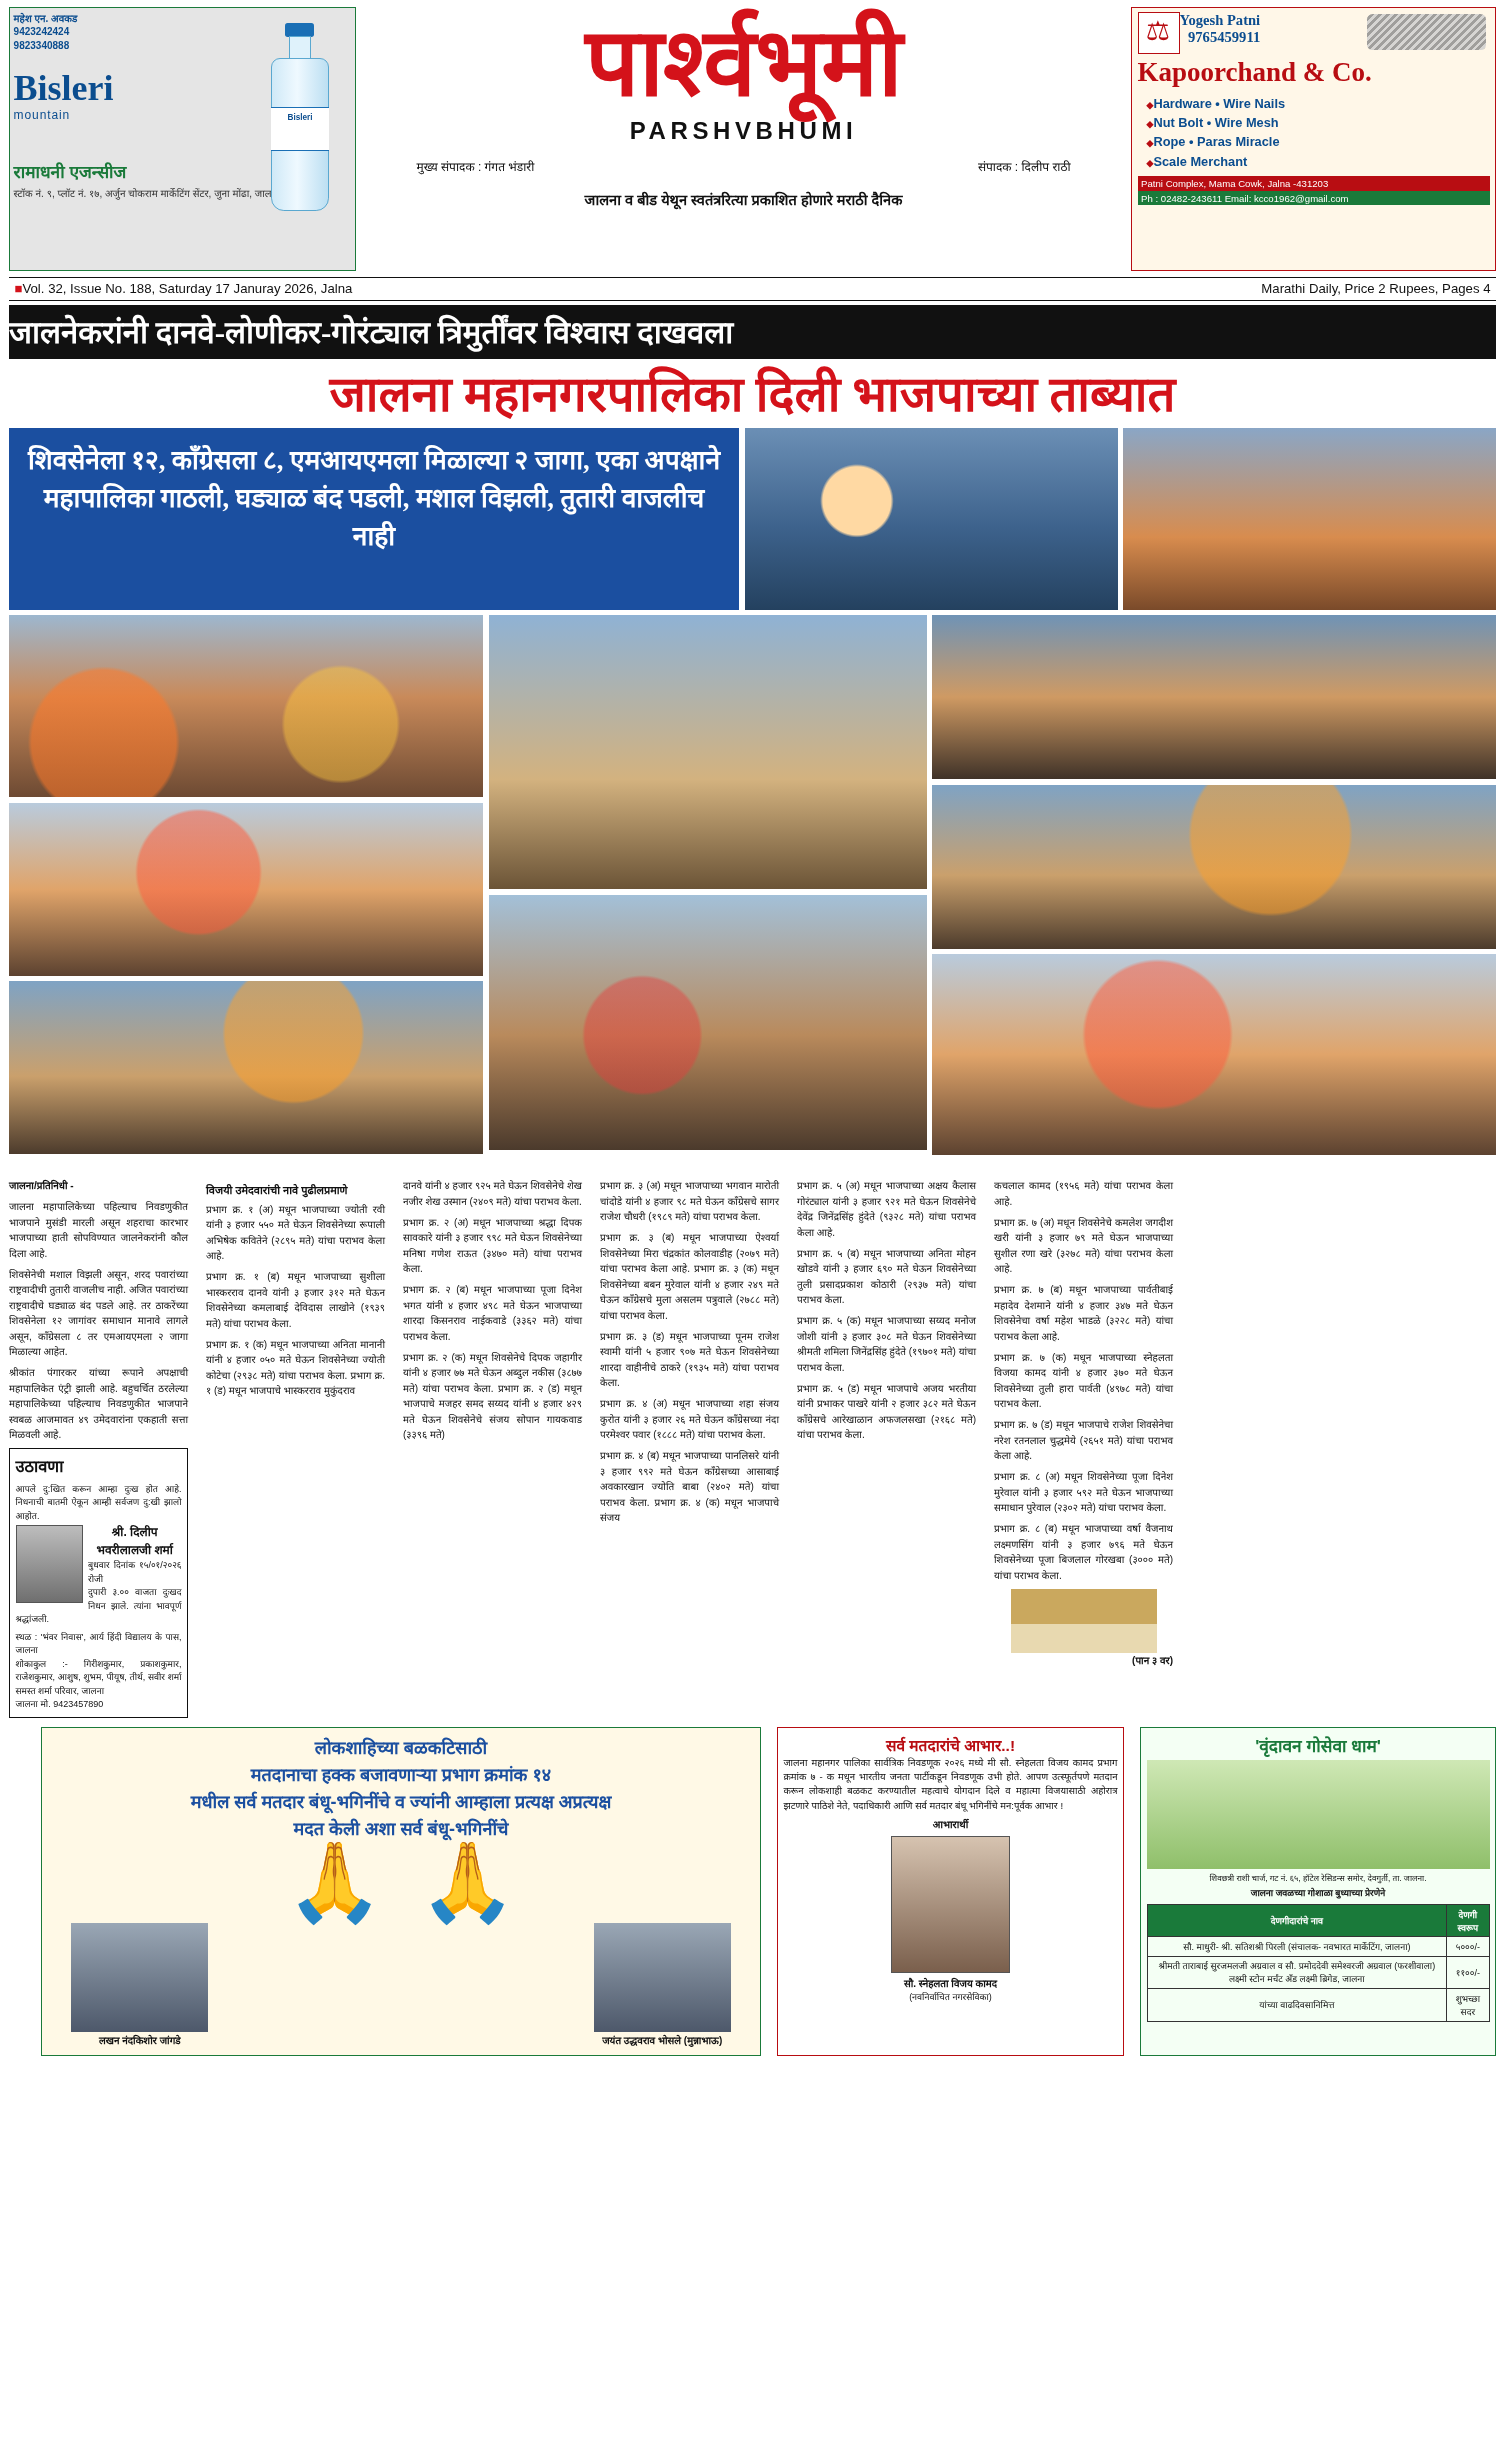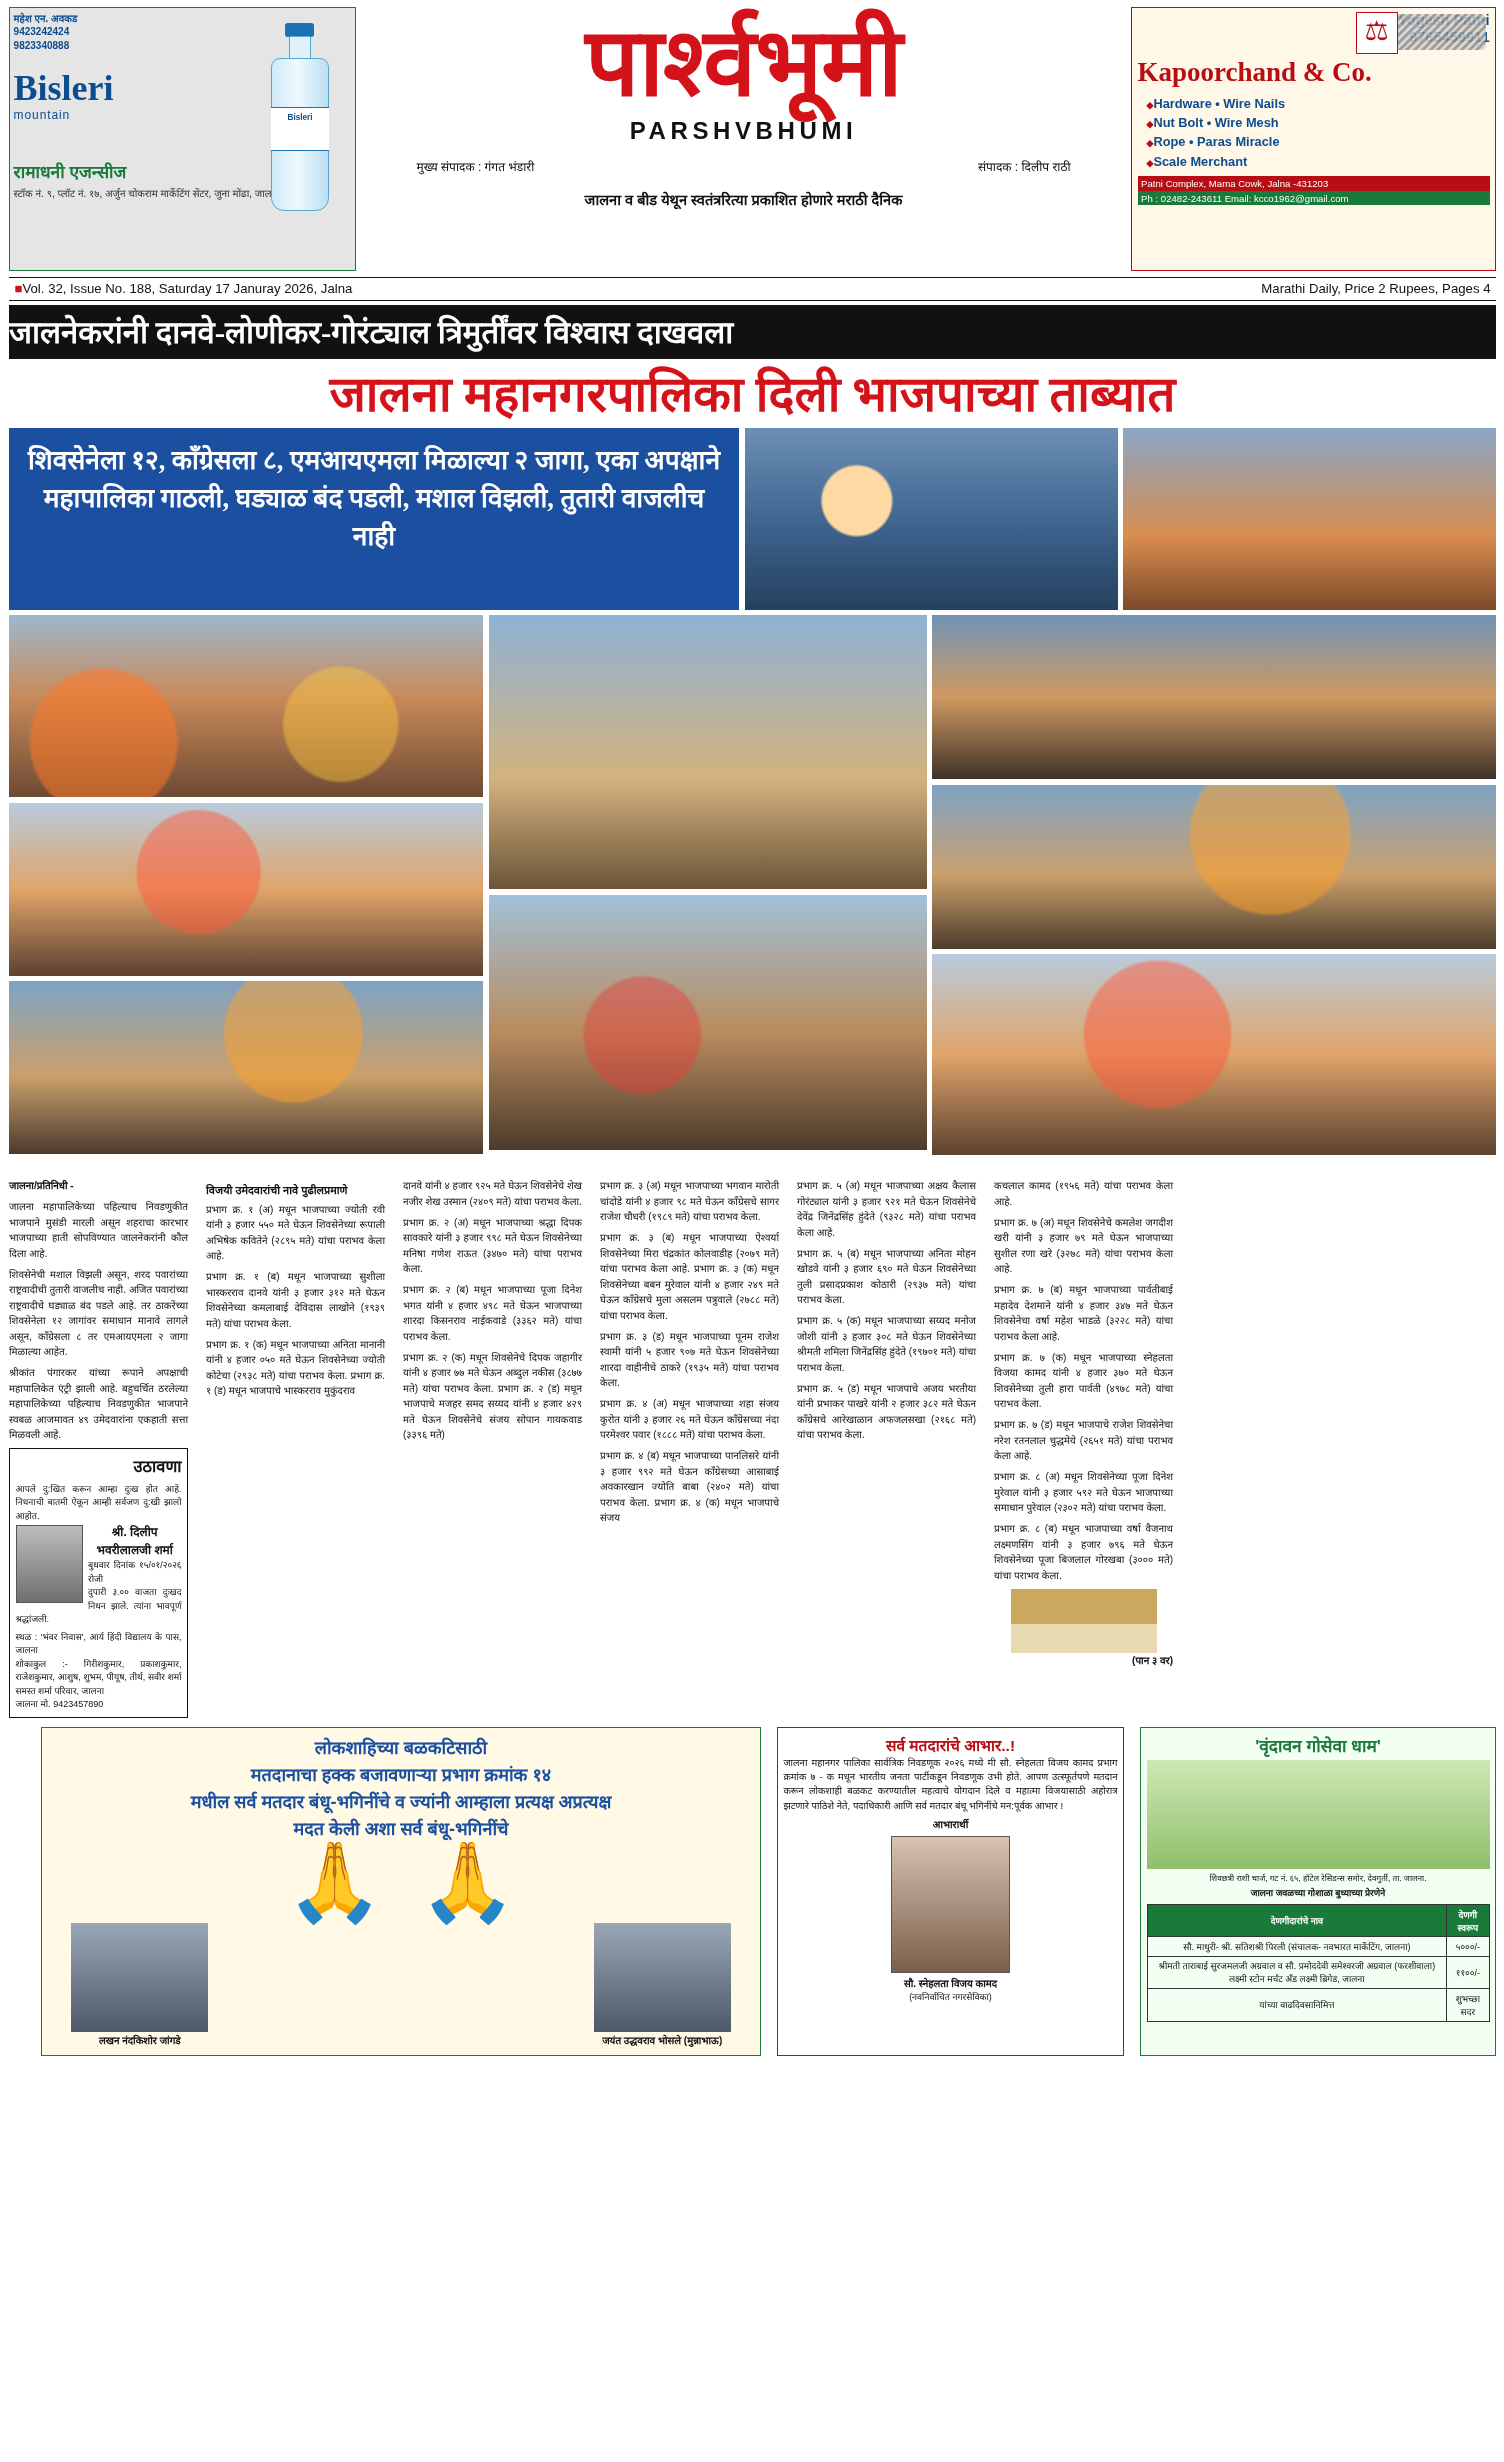--- a/index.html
+++ b/index.html
@@ -46,21 +46,21 @@
     font-size:95px; font-weight:bold; color:#d4121a; line-height:1;
     letter-spacing:-0.9px;
   }
   .mh-center .title-en {
     font-size:24px; font-weight:bold; color:#111; letter-spacing:4.6px; margin-top:5.5px;
   }
   .mh-center .editors { display:flex; justify-content:space-between; padding:0 55px; margin-top:12.8px; font-size:12px;}
   .mh-center .tagline { margin-top:14.6px; font-size:14.6px; font-weight:bold; }
 
   .mh-right { width:365px; border:1.8px solid #b80d12; background:#fff7e8; padding:3.6px 5.5px; position:relative;}
-  .mh-right .patni-top { display:flex; justify-content:flex-end; align-items:flex-start;}
+  .mh-right .patni-top { display:flex; justify-content:flex-start; align-items:flex-start;font-family:Liberation Serif, serif;}
   .mh-right .scalebox { width:42px; height:42px; border:0.9px solid #b80d12; background:#fff; position:relative;}
   .mh-right .scalebox:after{content:"\2696"; font-size:27px; color:#b80d12; position:absolute; left:7.3px; top:1.8px;}
   .mh-right .yogesh { text-align:right; color:#0b4d8f; font-weight:bold; font-size:14.6px; line-height:1.2;}
   .mh-right .kap { font-size:27px; font-weight:bold; color:#b80d12; font-family:"Liberation Serif",serif; margin-top:3.6px;}
   .mh-right ul { list-style:none; margin:5.5px 0 0 9px; padding:0; font-size:12.8px; color:#0b4d8f; font-weight:bold; line-height:1.5;}
   .mh-right ul li:before { content:"\25C6 "; color:#b80d12; font-size:9px; }
   .mh-right .addr2 { background:#b80d12; color:#fff; font-size:9.6px; padding:1.8px 3.6px; margin-top:5.5px;}
   .mh-right .addr3 { background:#1a7a3a; color:#fff; font-size:9.6px; padding:1.8px 3.6px;}
   .mh-right .wire { position:absolute; right:9px; top:5.5px; width:119px; height:36px;
      background:repeating-linear-gradient(135deg,#cfcfcf 0 2.7px,#8f8f8f 2.7px 5.5px); border-radius:5.5px; opacity:.85;}
@@ -115,21 +115,21 @@
 
   
   .body-cols { display:flex; gap:18px; margin-top:23px; }
   .tcol { width:179px; font-size:10px; line-height:1.55; text-align:justify; }
   .tcol p { margin:0 0 5.5px; }
   .byline { font-weight:bold; }
   .subhd { font-weight:bold; font-size:11px; margin:3.6px 0 2.7px; }
 
   
   .obit { border:1.8px solid #111; padding:5.5px; width:179px; font-size:9px; line-height:1.5; }
-  .obit .ttl { text-align:right; font-size:16.4px; font-weight:bold; font-family:"Liberation Serif",serif;}
+  .obit .ttl { text-align:left; font-size:16.4px; font-weight:bold; font-family:"Liberation Serif",serif;}
   .obit .portrait { width:67px; height:78px; background:linear-gradient(180deg,#bdbdbd,#6f6f6f); float:left; margin:1.8px 5.5px 1.8px 0; border:0.9px solid #555;}
   .obit .nm { font-weight:bold; font-size:12px; text-align:center; color:#111;}
 
   
   .adrow { display:flex; gap:16px; margin-top:9px;padding-left:32px; }
   .ad1 { width:720px; border:1.8px solid #1a7a3a; background:#fff9e6; padding:7.3px; text-align:center; position:relative;}
   .ad1 .l1 { color:#1b4fa0; font-size:18px; font-weight:bold; line-height:1.5;}
   .ad1 .l2 { color:#d4121a; font-size:35px; font-weight:bold; font-family:"Liberation Serif",serif; margin:9px 0;}
   .ad1 .hands { display:flex; justify-content:center; gap:36px; margin-top:3.6px;}
   .namaste { font-size:78px; color:#d4121a; line-height:.9;}

